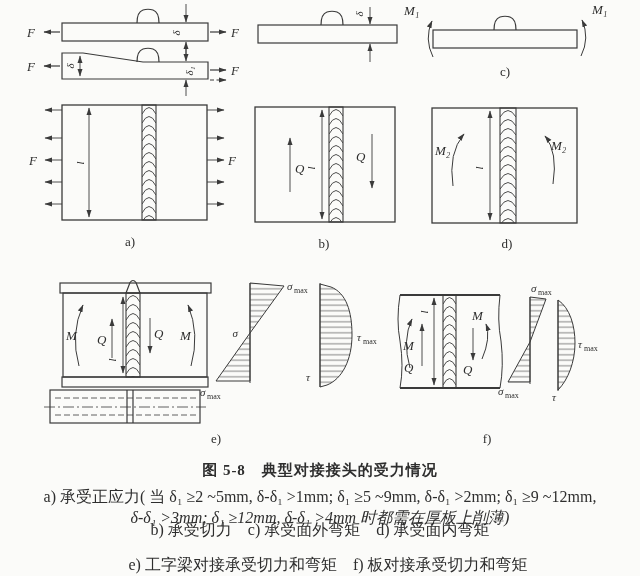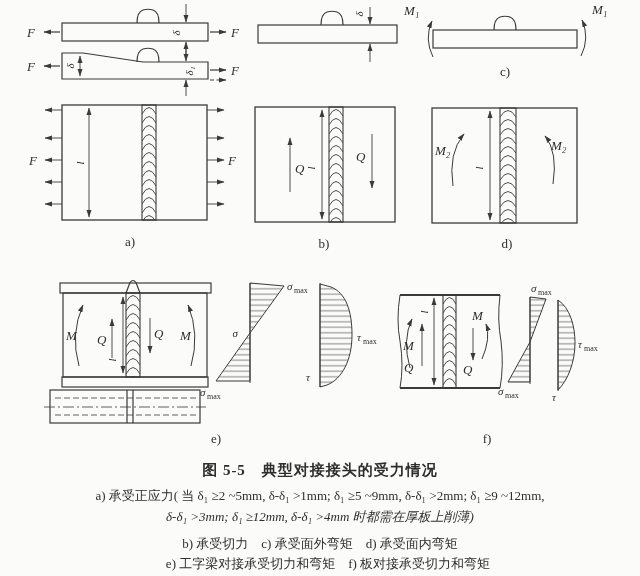--- a/index.html
+++ b/index.html
@@ -6,24 +6,24 @@
   #page{position:relative;width:640px;height:576px;background:#fbfbf9;overflow:hidden;
         font-family:"Liberation Serif","DejaVu Serif",serif;}
   svg{position:absolute;left:0;top:0;}
   svg text{fill:#2e2e2e;}
   .lbl{font-style:italic;font-size:13px;font-family:"Liberation Serif","DejaVu Serif",serif;}
   .lbl-sm{font-style:italic;font-size:11px;font-family:"Liberation Serif","DejaVu Serif",serif;}
   .sub{font-size:8px;font-style:normal;font-family:"Liberation Serif","DejaVu Serif",serif;}
   .pan{font-size:13px;font-family:"Liberation Serif","DejaVu Serif",serif;}
   .caption{position:absolute;left:0;width:640px;text-align:center;color:#2e2e2e;}
   .cap-title{top:461px;font-size:15px;font-weight:bold;letter-spacing:1px;}
-  .cap-line{font-size:13px;}
+  .cap-line{font-size:16px;}
   .cap-a1{top:487px;}
   .cap-a2{top:508px;font-style:italic;}
-  .cap-bcd{top:535px;}
+  .cap-bcd{top:520px;}
   .cap-ef{top:555px;margin-left:8px;}
 </style>
 </head>
 <body>
 
 <div id="page">
 <svg width="640" height="456" viewBox="0 0 640 456">
   <defs>
     <marker id="ae" markerWidth="8" markerHeight="8" refX="7" refY="3" orient="auto" markerUnits="userSpaceOnUse">
       <path d="M0,0.5 L7.5,3 L0,5.5 Z" fill="#3a3a3a"></path>
@@ -224,18 +224,18 @@
 
   <g stroke="#3a3a3a" stroke-width="1">
     <path d="M558,300 C570,308 575,326 575,343 C575,362 568,380 558,390 Z" fill="url(#hh)"></path>
     <line x1="558" y1="300" x2="558" y2="391" fill="none"></line>
   </g>
   <text class="lbl-sm" x="578" y="348">τ</text>
   <text class="sub" x="584" y="351">max</text>
   <text class="lbl-sm" x="552" y="401">τ</text>
 </svg>
 
-  <div class="caption cap-title">图 5-5　典型对接接头的受力情况</div>
+  <div class="caption cap-title">图 5-8　典型对接接头的受力情况</div>
   <div class="caption cap-line cap-a1">a) 承受正应力( 当 δ₁ ≥2 ~5mm, δ-δ₁ &gt;1mm; δ₁ ≥5 ~9mm, δ-δ₁ &gt;2mm; δ₁ ≥9 ~12mm,</div>
   <div class="caption cap-line cap-a2">δ-δ₁ &gt;3mm; δ₁ ≥12mm, δ-δ₁ &gt;4mm 时都需在厚板上削薄)</div>
   <div class="caption cap-line cap-bcd">b) 承受切力　c) 承受面外弯矩　d) 承受面内弯矩</div>
   <div class="caption cap-line cap-ef">e) 工字梁对接承受切力和弯矩　f) 板对接承受切力和弯矩</div>
 </div>
 
 </body></html>

